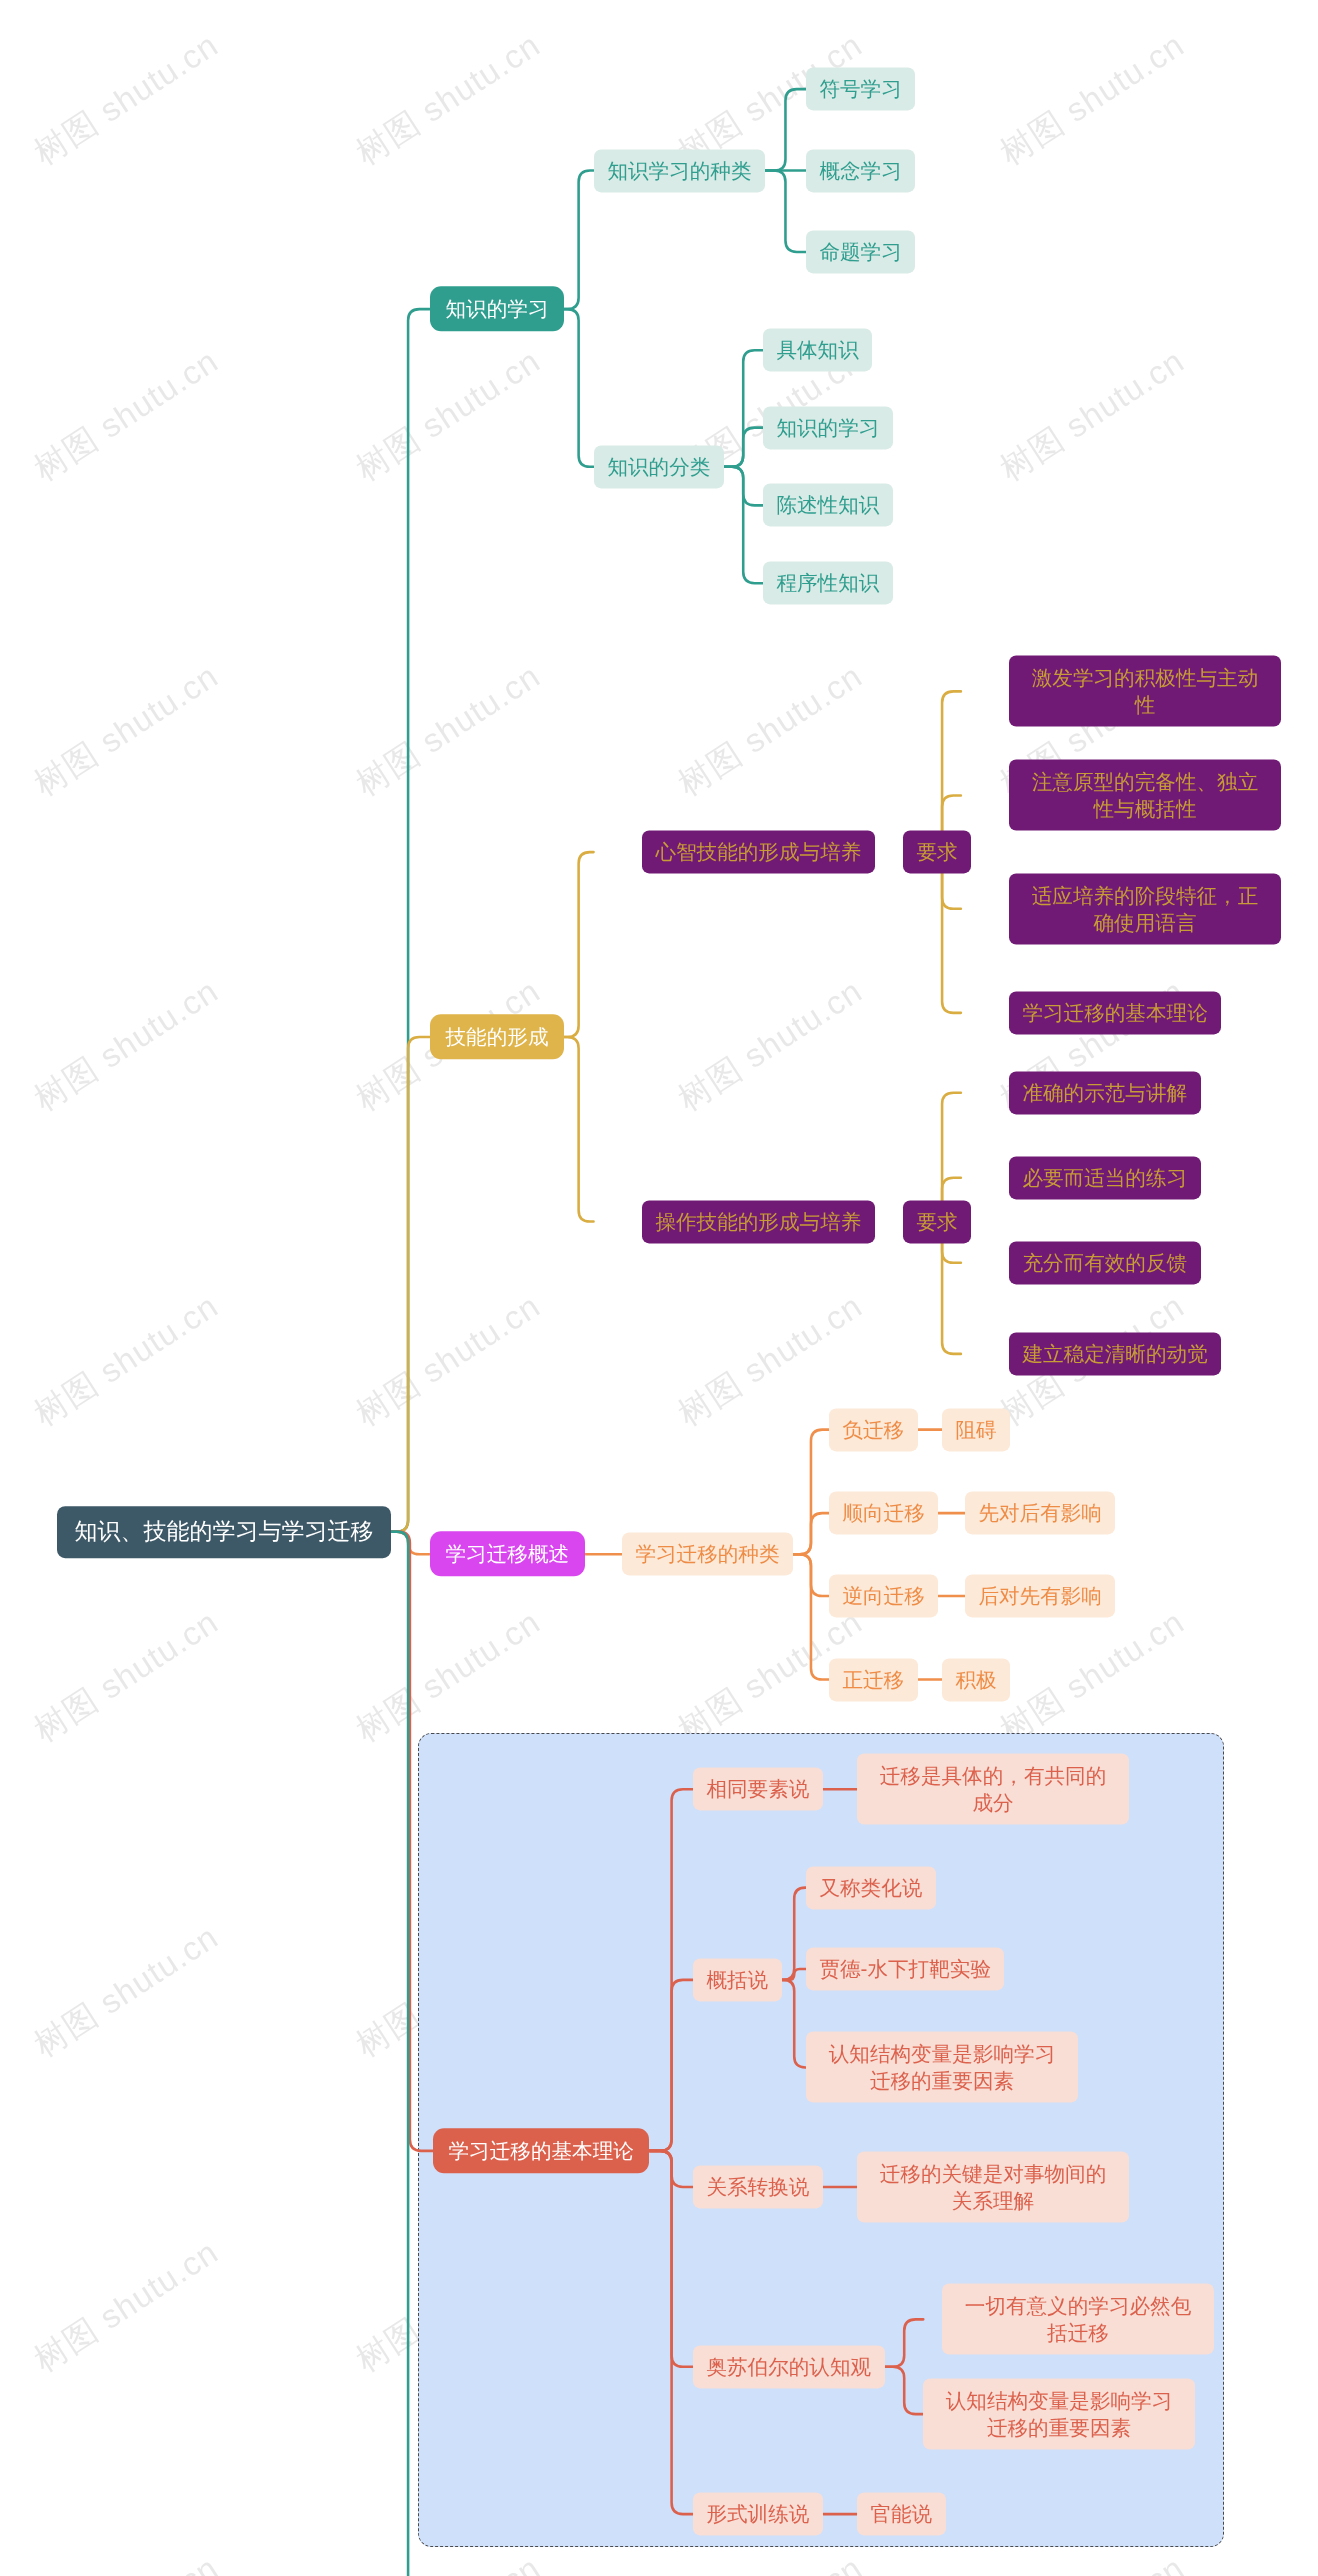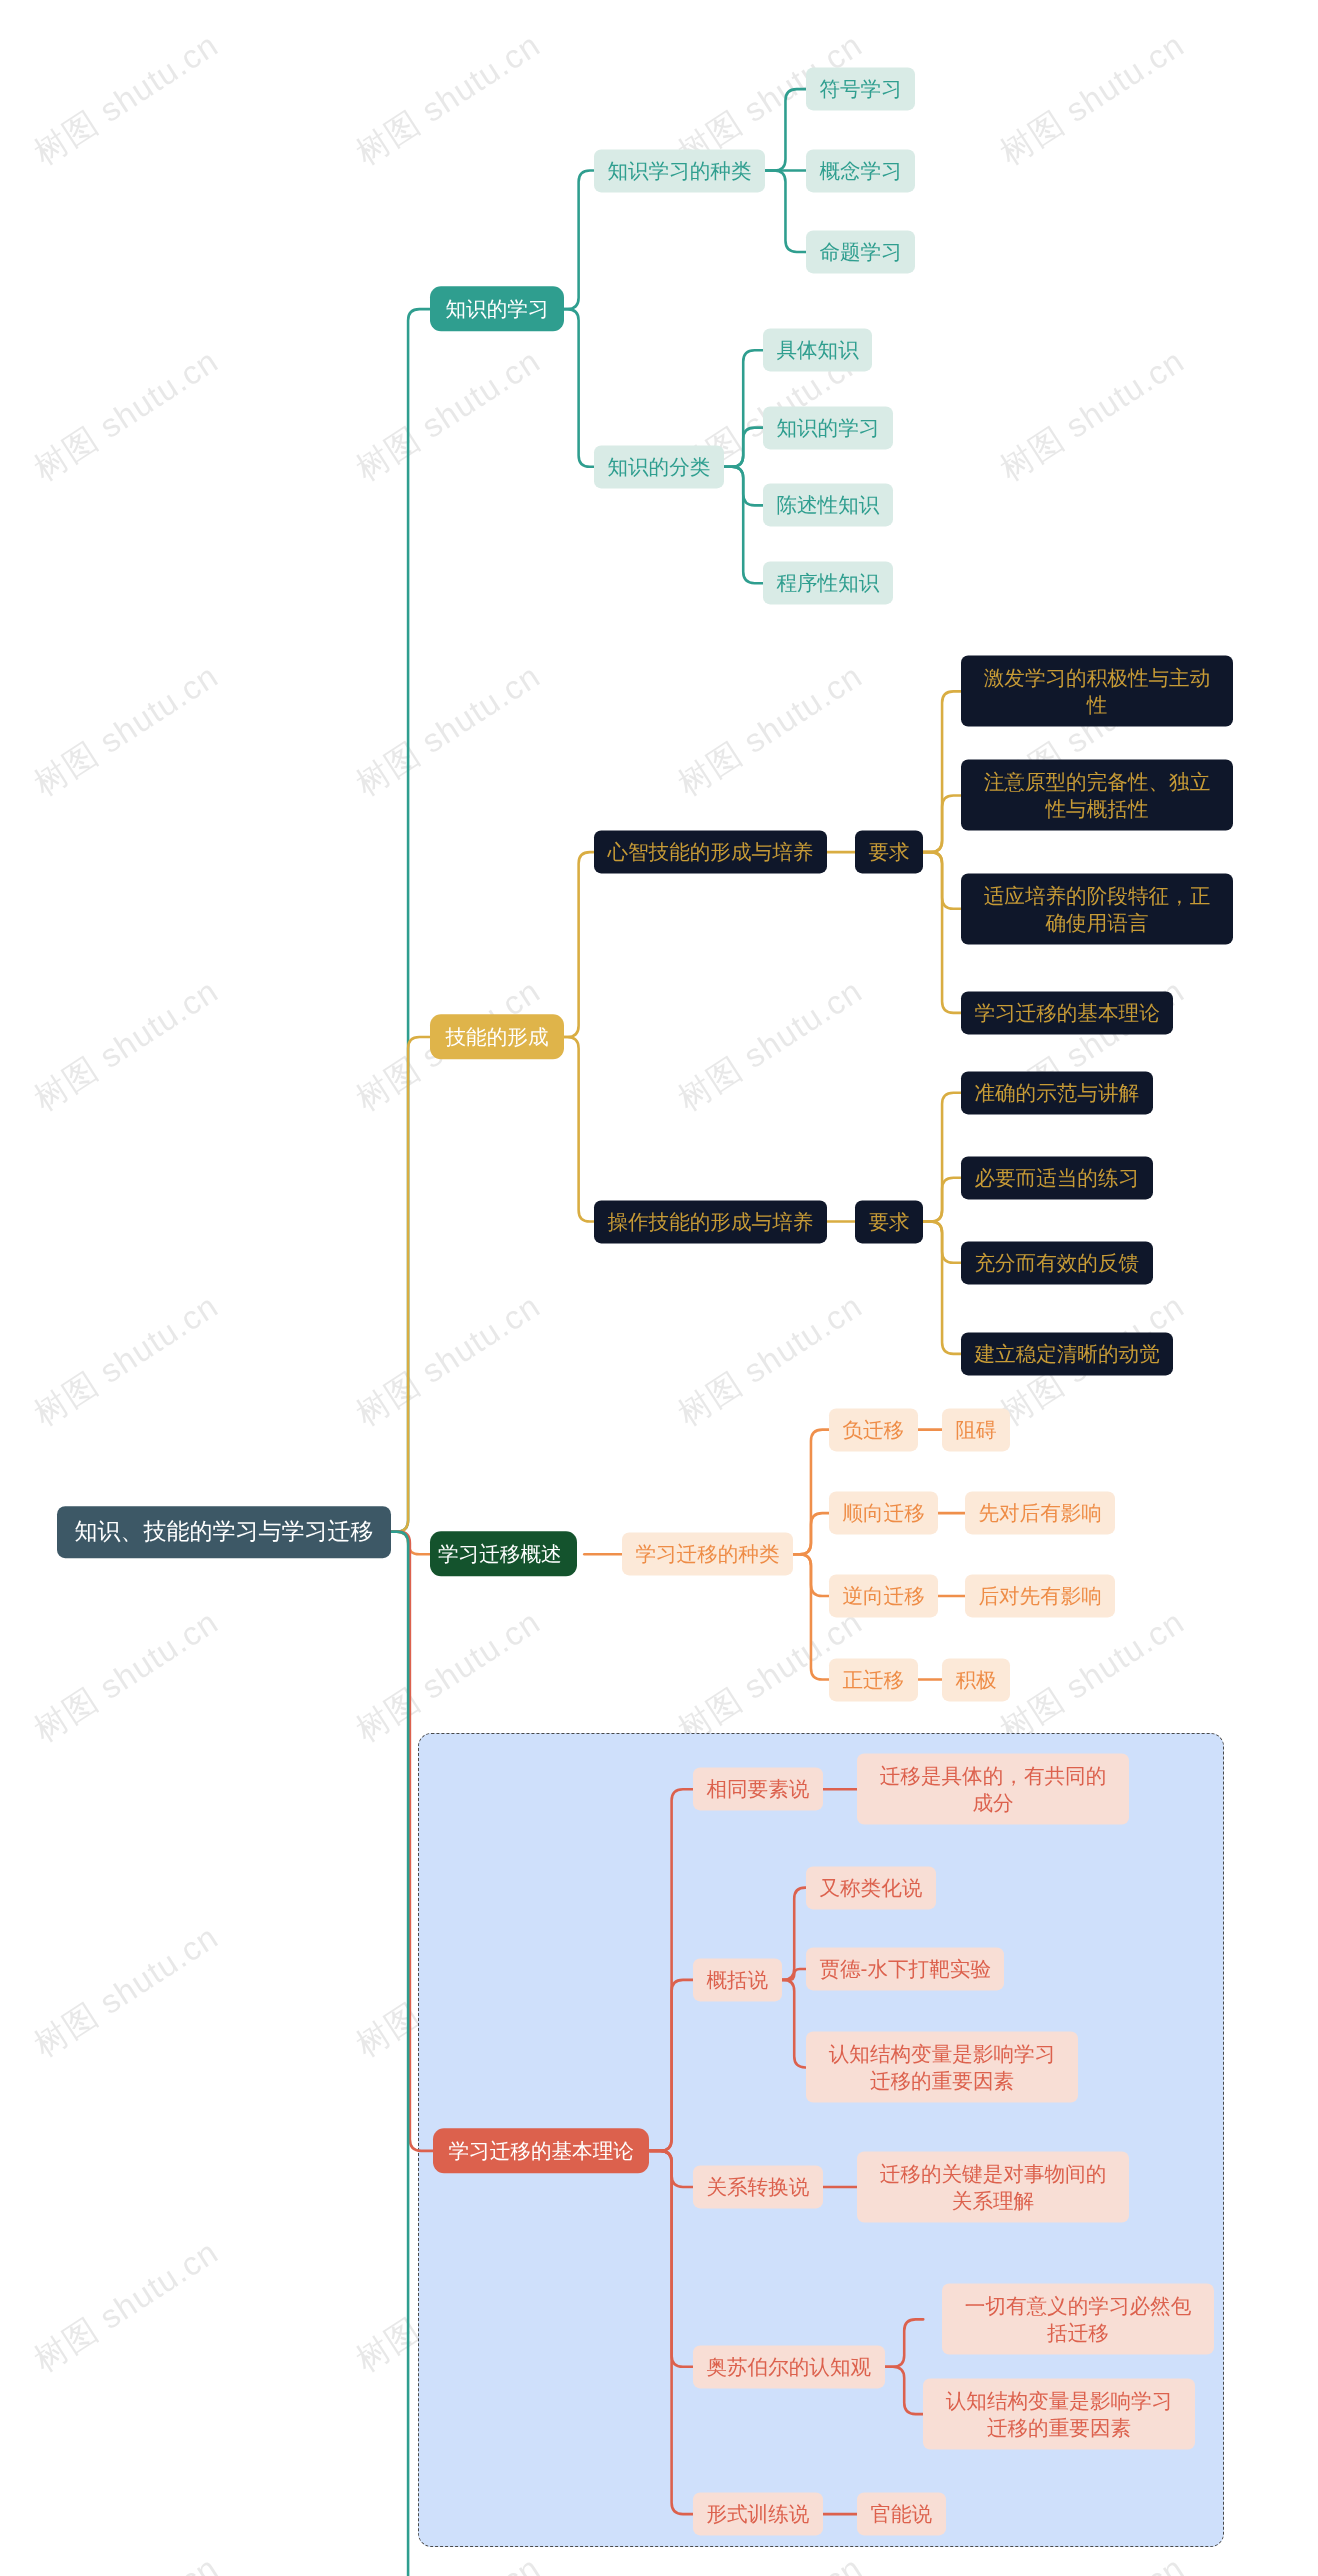--- a/index.html
+++ b/index.html
@@ -20,22 +20,22 @@
   .node { position:absolute; transform:translateY(-50%); z-index:3;
           font-size:20.6px; line-height:1.35; padding:7.7px 13.4px; border-radius:7.2px;
           white-space:nowrap; }
   .wrap { white-space:normal; width:max-content; max-width:272px; text-align:center; }
   .lv1  { padding:8.8px 15.5px; border-radius:11px; }
 
   .root-node    { background:#3d5866; color:#ffffff; font-size:23px; padding:10.3px 17.5px; border-radius:8.2px; }
   .teal-solid   { background:#2f9e8f; color:#ffffff; }
   .teal-light   { background:#d9ebe6; color:#2f9e8f; }
   .gold-solid   { background:#dfb44a; color:#ffffff; }
-  .gold-light   { background:#0f172a; color:#c79b36; }
-  .orange-solid { background:#14532d; color:#ffffff;padding-left:8px; }
+  .gold-light   { background:#701a75; color:#c79b36;margin-left:48px; }
+  .orange-solid { background:#d946ef; color:#ffffff; }
   .orange-light { background:#fce9d8; color:#ee8c46; }
   .red-solid    { background:#dc614d; color:#ffffff; }
   .red-light    { background:#f8ded5; color:#dc614d; }
 
   
   #theory-box { position:absolute; left:418px; top:1733px; width:806px; height:814px;
                 background:#cfe0fb; border:1.5px dashed #4a4a4a; border-radius:13.4px; z-index:1; }
 </style>
 </head>
 <body>

